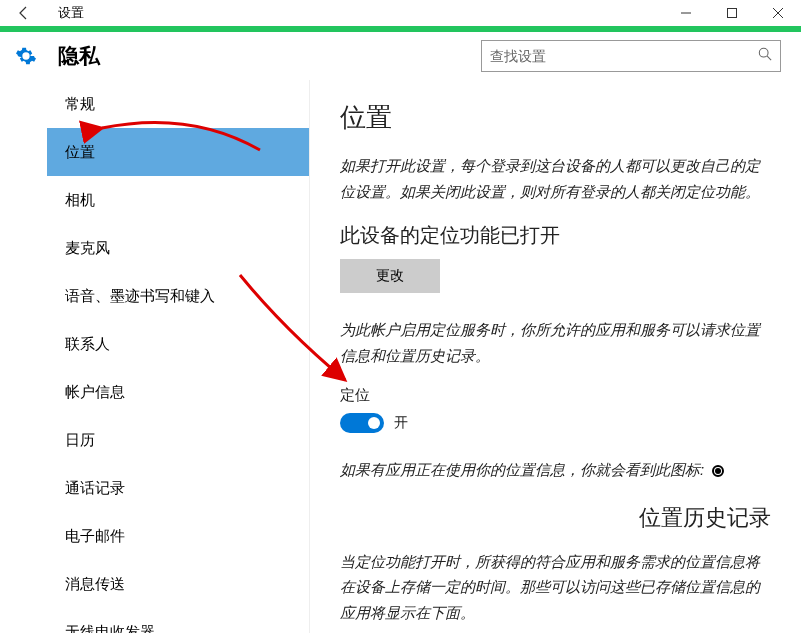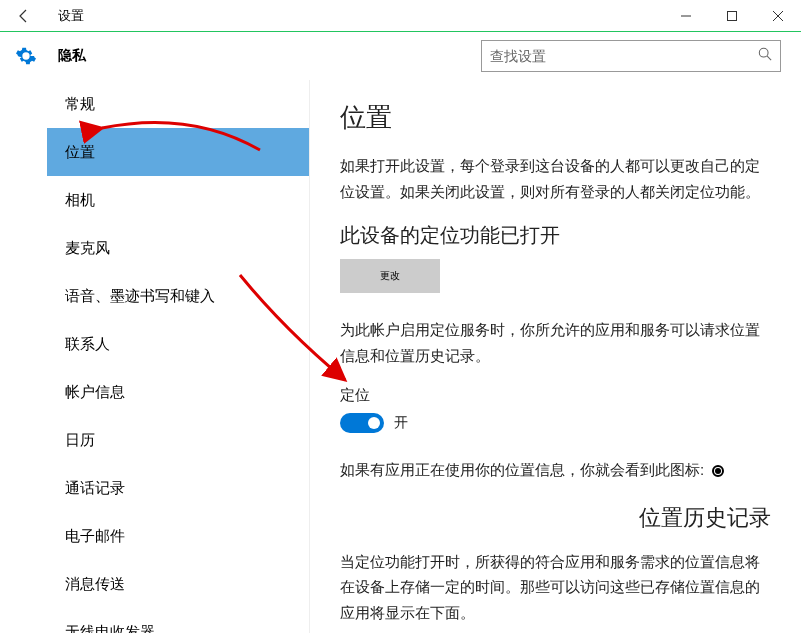--- a/index.html
+++ b/index.html
@@ -1,42 +1,42 @@
 <!DOCTYPE html>
 <html><head>
 <meta charset="utf-8">
 <style>
 * { margin: 0; padding: 0; box-sizing: border-box; font-family: "Microsoft YaHei", "Segoe UI", sans-serif; }
 body { width: 801px; height: 633px; background: #fff; overflow: hidden; position: relative; }
 
-.titlebar { height: 32px; display: flex; align-items: center; border-bottom: 1px solid #22c55e; }
+.titlebar { height: 32px; display: flex; align-items: center; border-bottom: 6px solid #22c55e; }
 .titlebar .back { width: 48px; height: 32px; display: flex; align-items: center; justify-content: center; font-size: 18px; }
 .titlebar .title { flex: 1; font-size: 13px; padding-left: 10px; }
 .titlebar .controls { display: flex; }
 .titlebar .controls .btn { width: 46px; height: 32px; display: flex; align-items: center; justify-content: center; }
 .titlebar .controls svg { width: 10px; height: 10px; }
 
 .header { height: 48px; display: flex; align-items: center; padding: 0 14px; }
 .header .gear { width: 24px; height: 24px; display: flex; align-items: center; justify-content: center; color: #0078d7; margin-right: 20px; }
-.header .page-title { font-size: 14px; font-weight: 600; flex: 1; }
+.header .page-title { font-size: 21px; font-weight: 600; flex: 1; }
 .header .search { width: 300px; height: 32px; border: 1px solid #999; display: flex; align-items: center; padding: 0 8px; margin-right: 6px; }
 .header .search input { flex: 1; border: none; outline: none; font-size: 14px; background: transparent; }
 .header .search input::placeholder { color: #666; }
 .header .search .sicon { color: #666; }
 
 .body { display: flex; height: calc(633px - 80px); }
 .sidebar { width: 310px; overflow-y: auto; border-right: 1px solid #eee; position: relative; padding-left: 47px; }
 .sidebar .item { height: 48px; display: flex; align-items: center; padding-left: 18px; font-size: 15px; cursor: default; }
 .sidebar .item.selected { background: #5fa9e0; color: #000; }
 
 .content { flex: 1; padding: 20px 30px 20px 30px; overflow-y: auto; font-size: 15px; color: #222; }
 .content h1 { font-size: 26px; font-weight: 400; margin-bottom: 18px; }
-.content p { line-height: 1.7; margin-bottom: 18px; }
+.content p { line-height: 1.7; margin-bottom: 18px; font-style: italic; }
 .content .sub { font-size: 20px; margin-bottom: 10px; }
-.content .change-btn { width: 100px; height: 34px; background: #ccc; border: none; font-size: 10px; display: flex; align-items: center; justify-content: center; margin-bottom: 24px; }
+.content .change-btn { width: 100px; height: 34px; background: #ccc; border: none; font-size: 14px; display: flex; align-items: center; justify-content: center; margin-bottom: 24px; }
 
 .toggle-label { font-size: 15px; margin-bottom: 8px; }
 .toggle-row { display: flex; align-items: center; margin-bottom: 24px; }
 .toggle { width: 44px; height: 20px; border-radius: 10px; background: #0078d7; position: relative; margin-right: 10px; }
 .toggle .knob { position: absolute; width: 12px; height: 12px; border-radius: 50%; background: #fff; top: 4px; right: 4px; }
 .toggle-state { font-size: 14px; }
 
 .icon-indicator { display: inline-block; width: 12px; height: 12px; border: 2px solid #000; border-radius: 50%; position: relative; vertical-align: middle; margin-left: 4px; }
 .icon-indicator::after { content: ""; position: absolute; width: 6px; height: 6px; background: #000; border-radius: 50%; top: 1px; left: 1px; }
 

